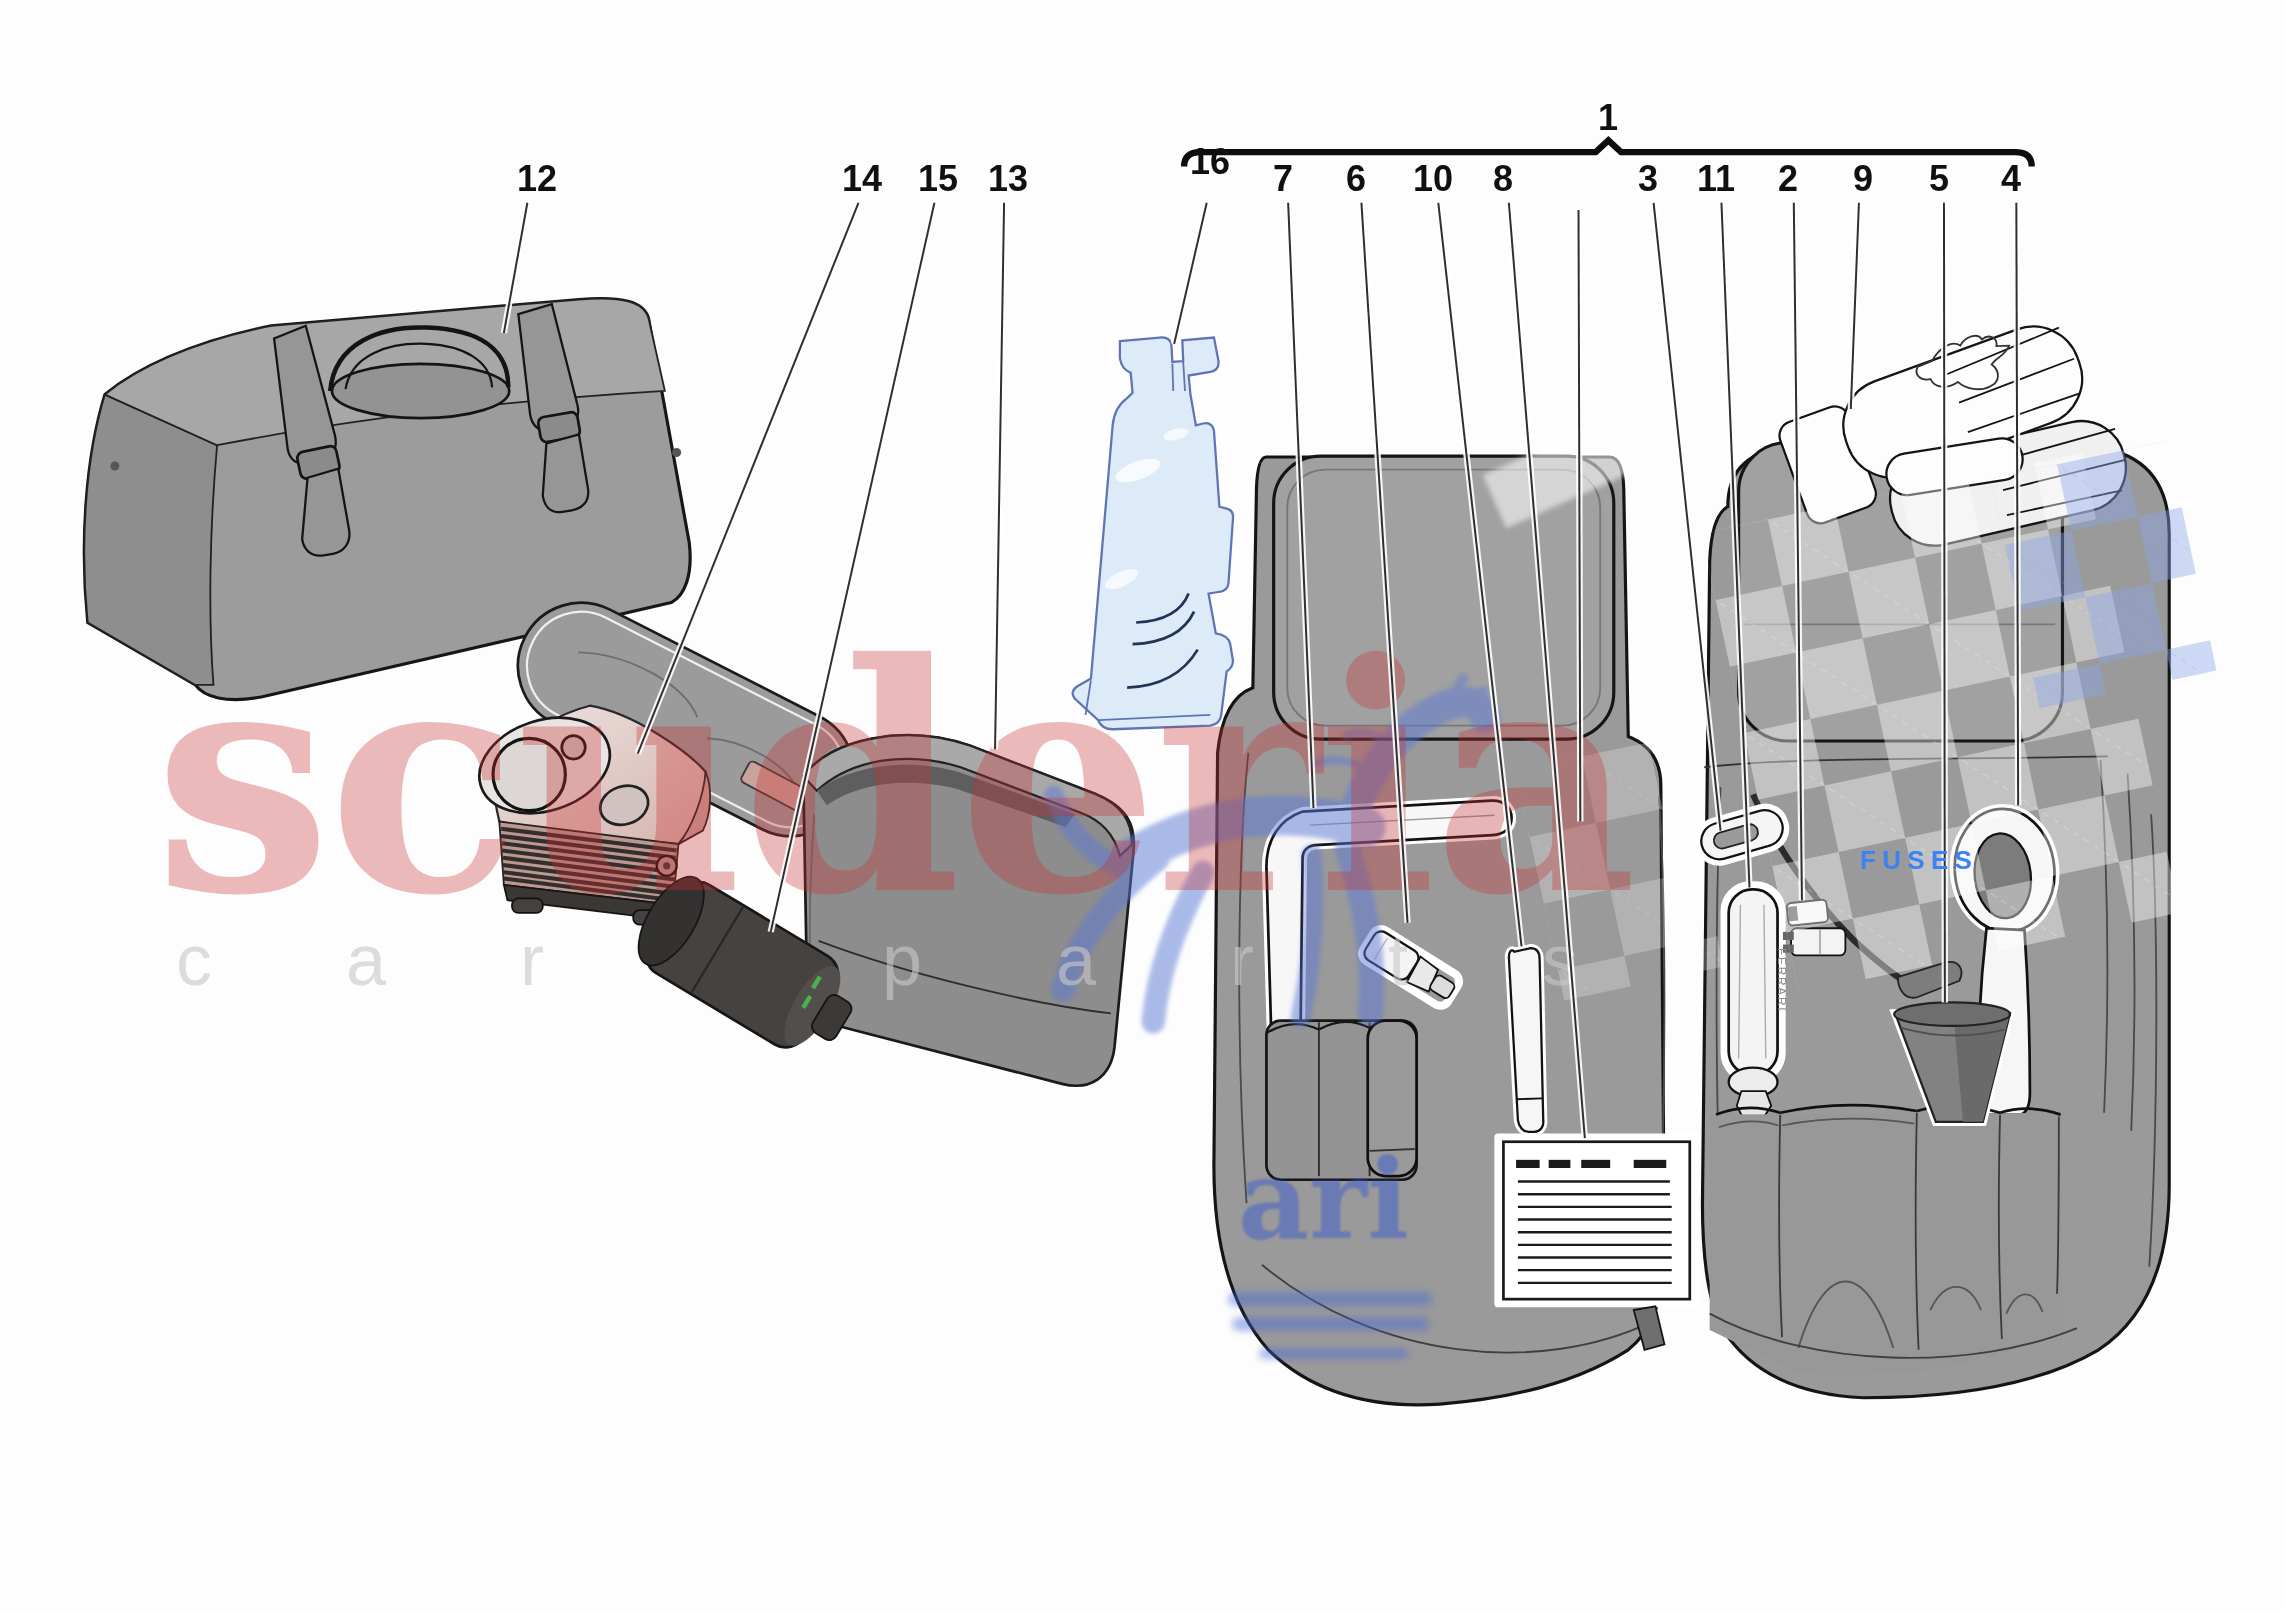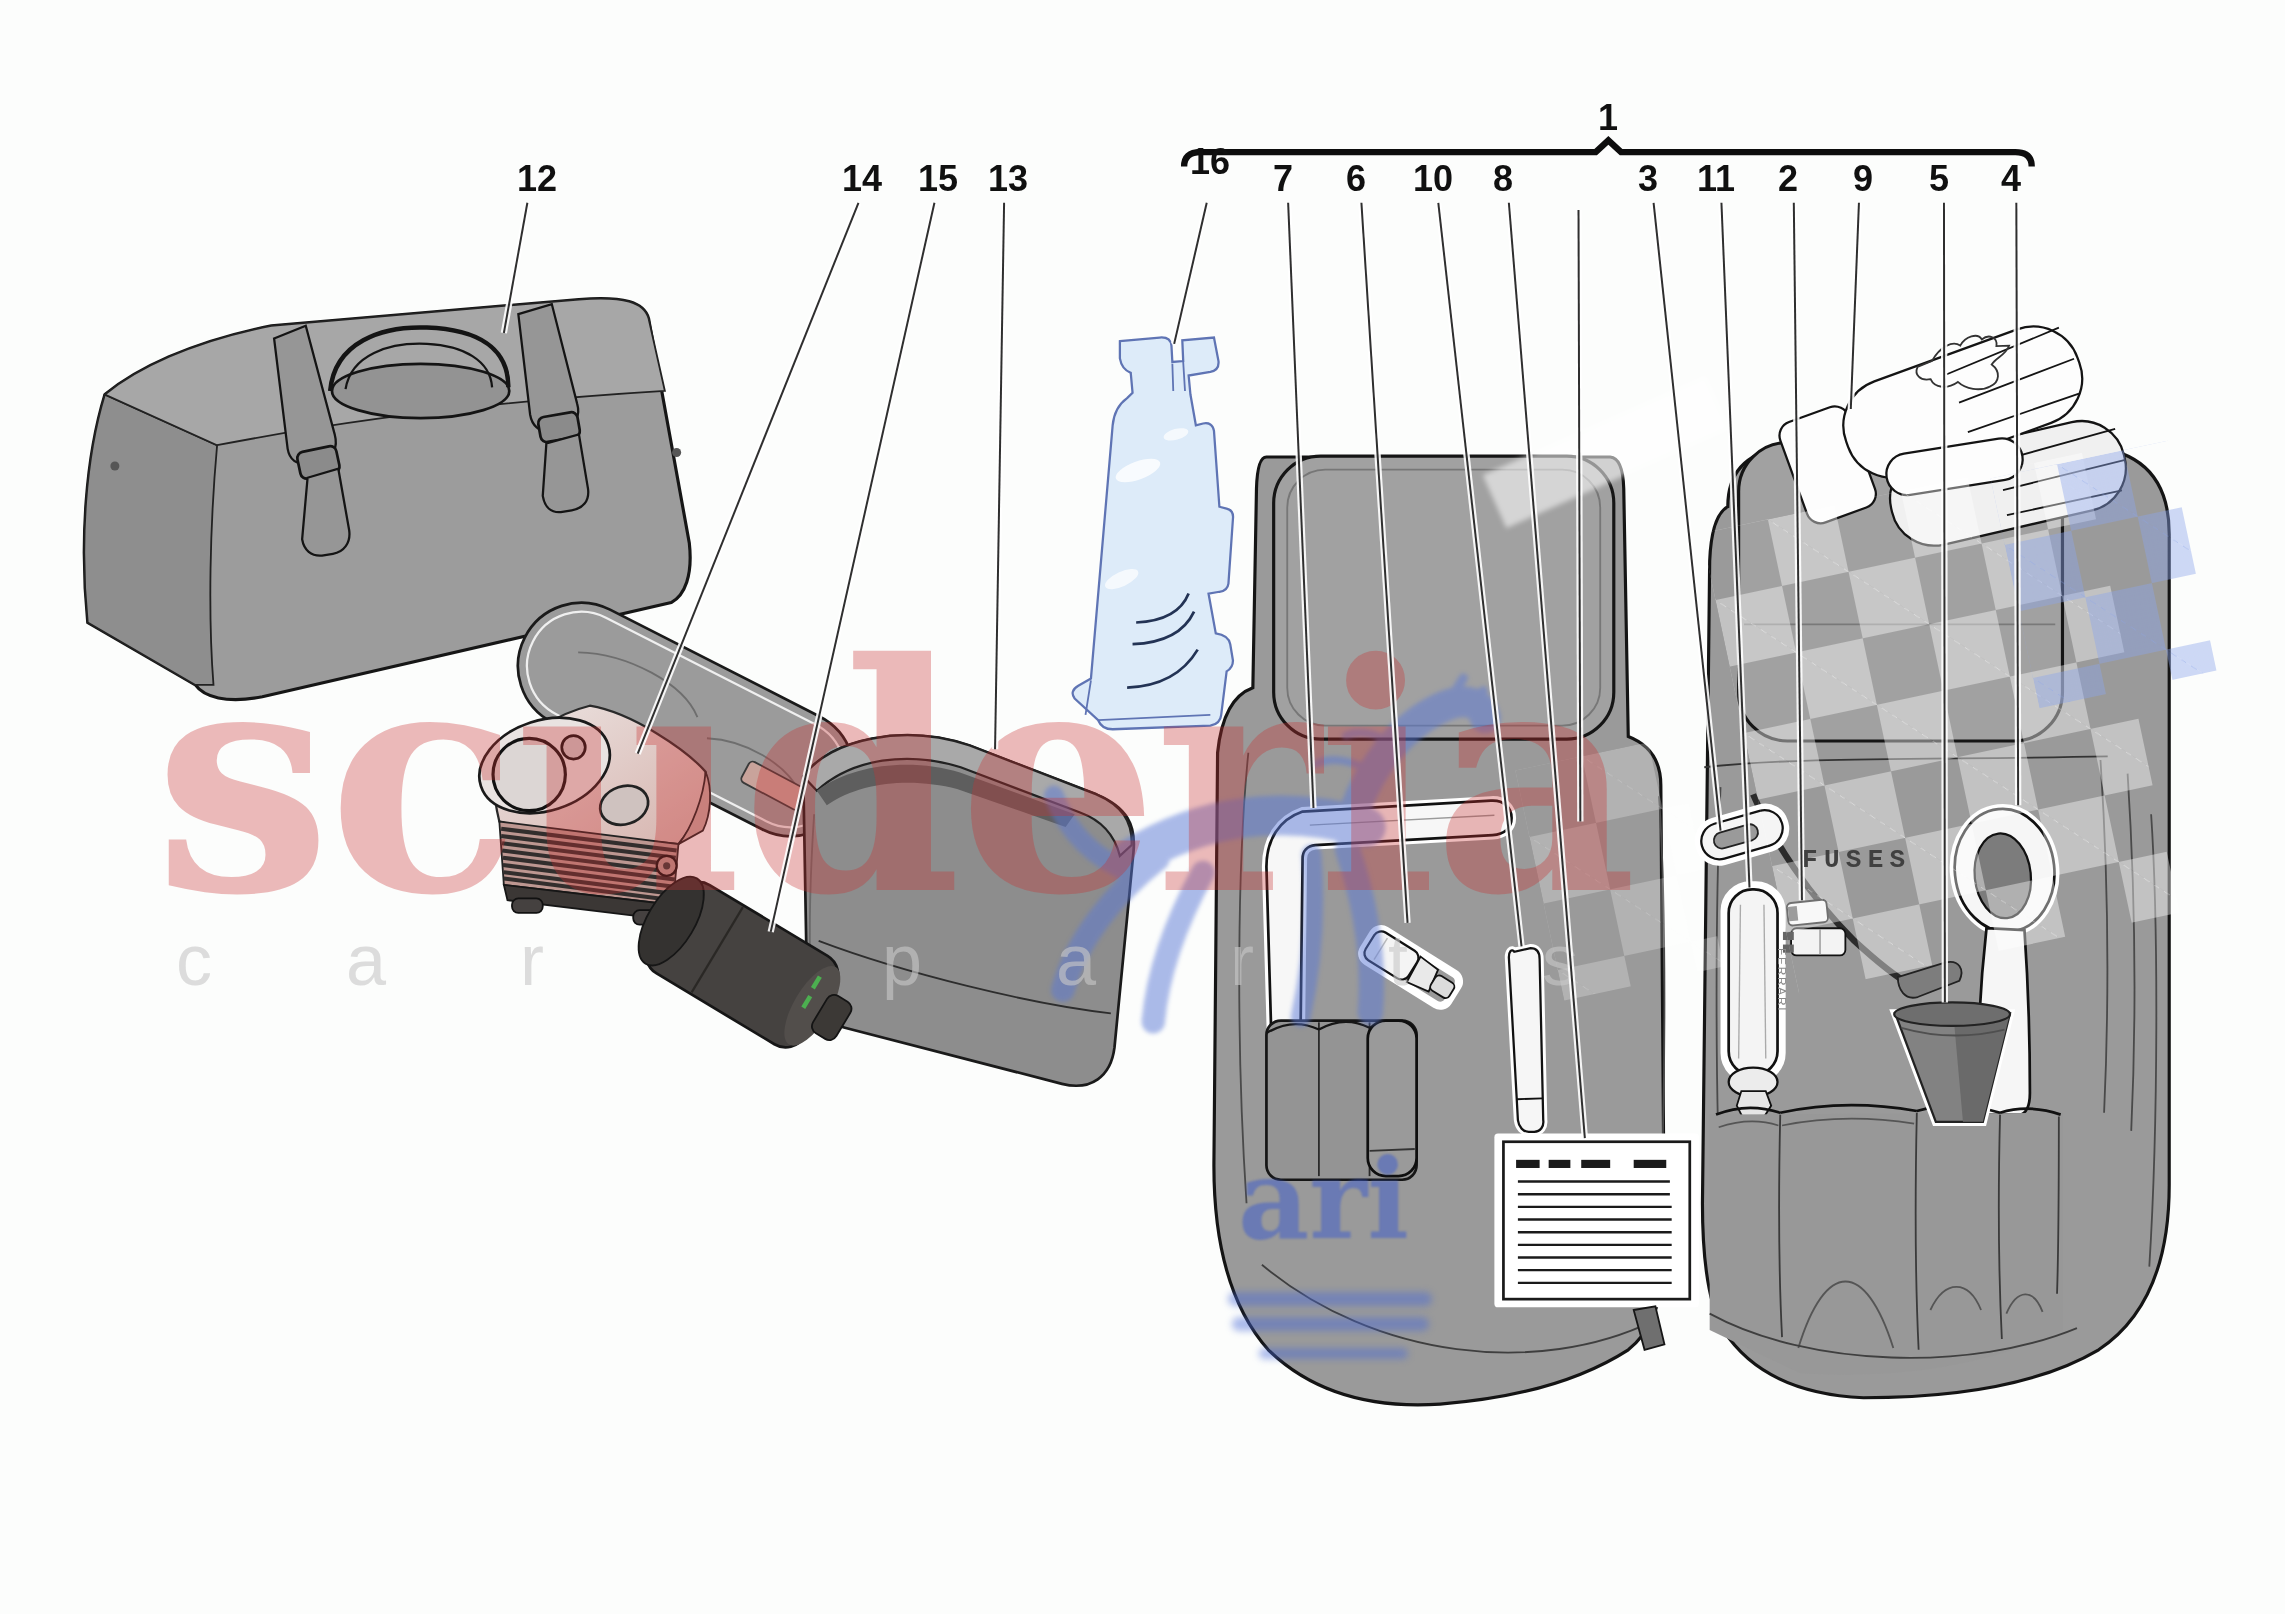--- a/index.html
+++ b/index.html
@@ -20,21 +20,21 @@
      background-image:linear-gradient(45deg,rgba(255,255,255,.40) 25%,transparent 25%,transparent 75%,rgba(255,255,255,.40) 75%),
                       linear-gradient(45deg,rgba(255,255,255,.40) 25%,transparent 25%,transparent 75%,rgba(255,255,255,.40) 75%);
      background-size:136px 136px;background-position:0 0,68px 68px;transform:rotate(-12deg);}
   .checker.blue{background-image:linear-gradient(45deg,rgba(140,165,235,.42) 25%,transparent 25%,transparent 75%,rgba(140,165,235,.42) 75%),
                       linear-gradient(45deg,rgba(140,165,235,.42) 25%,transparent 25%,transparent 75%,rgba(140,165,235,.42) 75%);}
   #streak{position:absolute;left:1484px;top:423px;width:244px;height:58px;background:rgba(255,255,255,.55);
           transform:rotate(-24deg);filter:blur(2.7px);}
   
   .callout{position:absolute;transform:translate(-50%,-50%);font-weight:bold;font-size:36px;color:#101010;
            font-family:"Liberation Sans",sans-serif;}
-  #fuses-label{position:absolute;left:1802px;top:845px;font-size:26px;font-weight:bold;letter-spacing:6.3px;color:#404040;font-family:Liberation Mono, monospace;}
+  #fuses-label{position:absolute;left:1860px;top:845px;font-size:26px;font-weight:bold;letter-spacing:6.3px;color:#3b82f6;}
   #sd-brand{position:absolute;left:1717px;top:948px;width:109px;font-size:11.8px;letter-spacing:1.8px;color:#8a8a8a;
             transform:rotate(90deg) ;transform-origin:36px 36px;}
   #horse-wm{position:absolute;left:859px;top:470px;opacity:.5;filter:blur(2.3px);}
 </style>
 </head>
 <body>
 
 <div id="canvas">
 
 <svg class="layer" viewBox="0 0 2526 1785">

